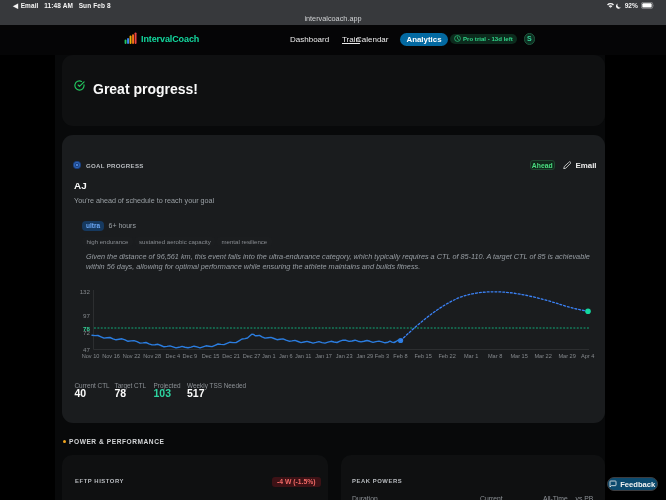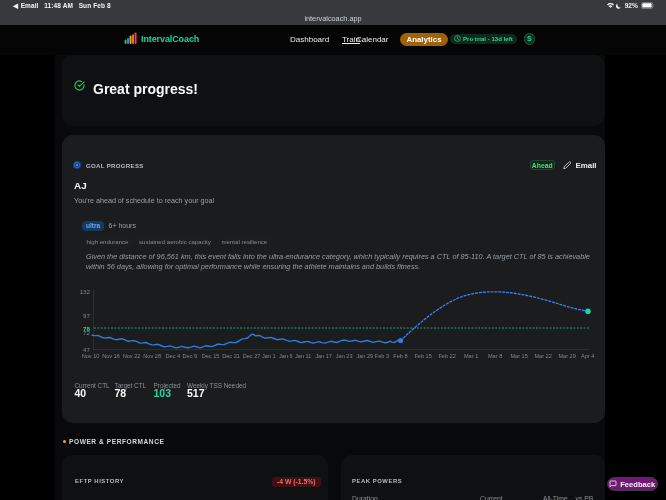--- a/index.html
+++ b/index.html
@@ -12,21 +12,21 @@
   #statusbar { left:0; top:0; width:666px; height:25px; background:#37393c; }
   .st-left { left:13px; top:2.3px; font-size:6.5px; font-weight:700; color:#f4f4f4; letter-spacing:0.1px; }
   .st-url  { left:0; top:14px; width:666px; text-align:center; font-size:7.3px; color:#cfd1d3; }
   .st-right{ right:11.5px; top:2.2px; font-size:6.6px; font-weight:700; color:#f4f4f4; display:flex; align-items:center; gap:2.6px; }
 
   
   #nav { left:0; top:25px; width:666px; height:30px; background:#050506; }
   .logo-txt { left:141px; top:33.5px; font-size:9px; font-weight:700; color:#13d89e; letter-spacing:-0.1px; }
   .nav-item { top:34.5px; font-size:8px; font-weight:400; color:#ececec;padding-left:12px; }
   #nv1 { left:278px; } #nv2 { left:330px;text-decoration:underline; } #nv3 { left:344px; }
-  #pill-analytics { left:400px; top:32.5px; width:48px; height:13px; background:#a16207; border-radius:6.5px;
+  #pill-analytics { left:400px; top:32.5px; width:48px; height:13px; background:#0369a1; border-radius:6.5px;
      color:#fff; font-size:7.9px; font-weight:700; text-align:center; line-height:13px; }
   #pill-pro { left:450px; top:33.5px; height:10.5px; background:#0c2b1d; border-radius:5.5px;
      color:#31d388; font-size:6.1px; font-weight:700; line-height:10.5px; padding:0 4.5px 0 4px; display:flex; align-items:center; gap:2px; white-space:nowrap;}
   #avatar-s { left:523.5px; top:33.2px; width:11.5px; height:11.5px; background:#0e2e21; border:0.5px solid #1d5a3e;
      border-radius:6px; color:#34d399; font-size:7px; font-weight:700; text-align:center; line-height:10px; }
 
   
   #content { left:55px; top:55px; width:550px; height:445px; background:#08090a; }
   .card { position:absolute; background:#0f1011; border-radius:11px; }
 
@@ -53,21 +53,21 @@
 
   .sec-head { left:69px; top:437.5px; font-size:6.6px; font-weight:600; letter-spacing:0.55px; color:#d4d6d8; }
   .sec-dot { left:62.5px; top:439.5px; width:3.5px; height:3.5px; border-radius:50%; background:#f2a51e; }
 
   #card3 { left:62px; top:454.5px; width:265.5px; height:60px; background:#0f1011; border-radius:10px; }
   #card4 { left:340.5px; top:454.5px; width:264px; height:60px; background:#0f1011; border-radius:10px; }
   .card-label { font-size:5.9px; font-weight:600; letter-spacing:0.55px; color:#b9bcc0; position:absolute; }
   .red-pill { left:210px; top:22px; height:10.5px; white-space:nowrap; background:#3d1216; border-radius:3px; color:#f16a66;
      font-size:6.8px; font-weight:700; line-height:10.5px; padding:0 5px; position:absolute; }
 
-  #feedback { left:606.5px; top:477px; width:51.5px; height:14px; background:#701a75; border:1px solid #3c3c3f;
+  #feedback { left:606.5px; top:477px; width:51.5px; height:14px; background:#0c4a6e; border:1px solid #3c3c3f;
      border-radius:7px; display:flex; align-items:center; justify-content:center; gap:3px;
      color:#f2f2f2; font-size:7.6px; font-weight:700; }
 </style>
 </head>
 <body>
 
   <div class="abs" id="statusbar"></div>
   <div class="abs st-left">◀  Email&nbsp;&nbsp; 11:48 AM&nbsp;&nbsp; Sun Feb 8</div>
   <div class="abs st-right">
     <svg width="7" height="5.5" viewBox="0 0 8 6">

